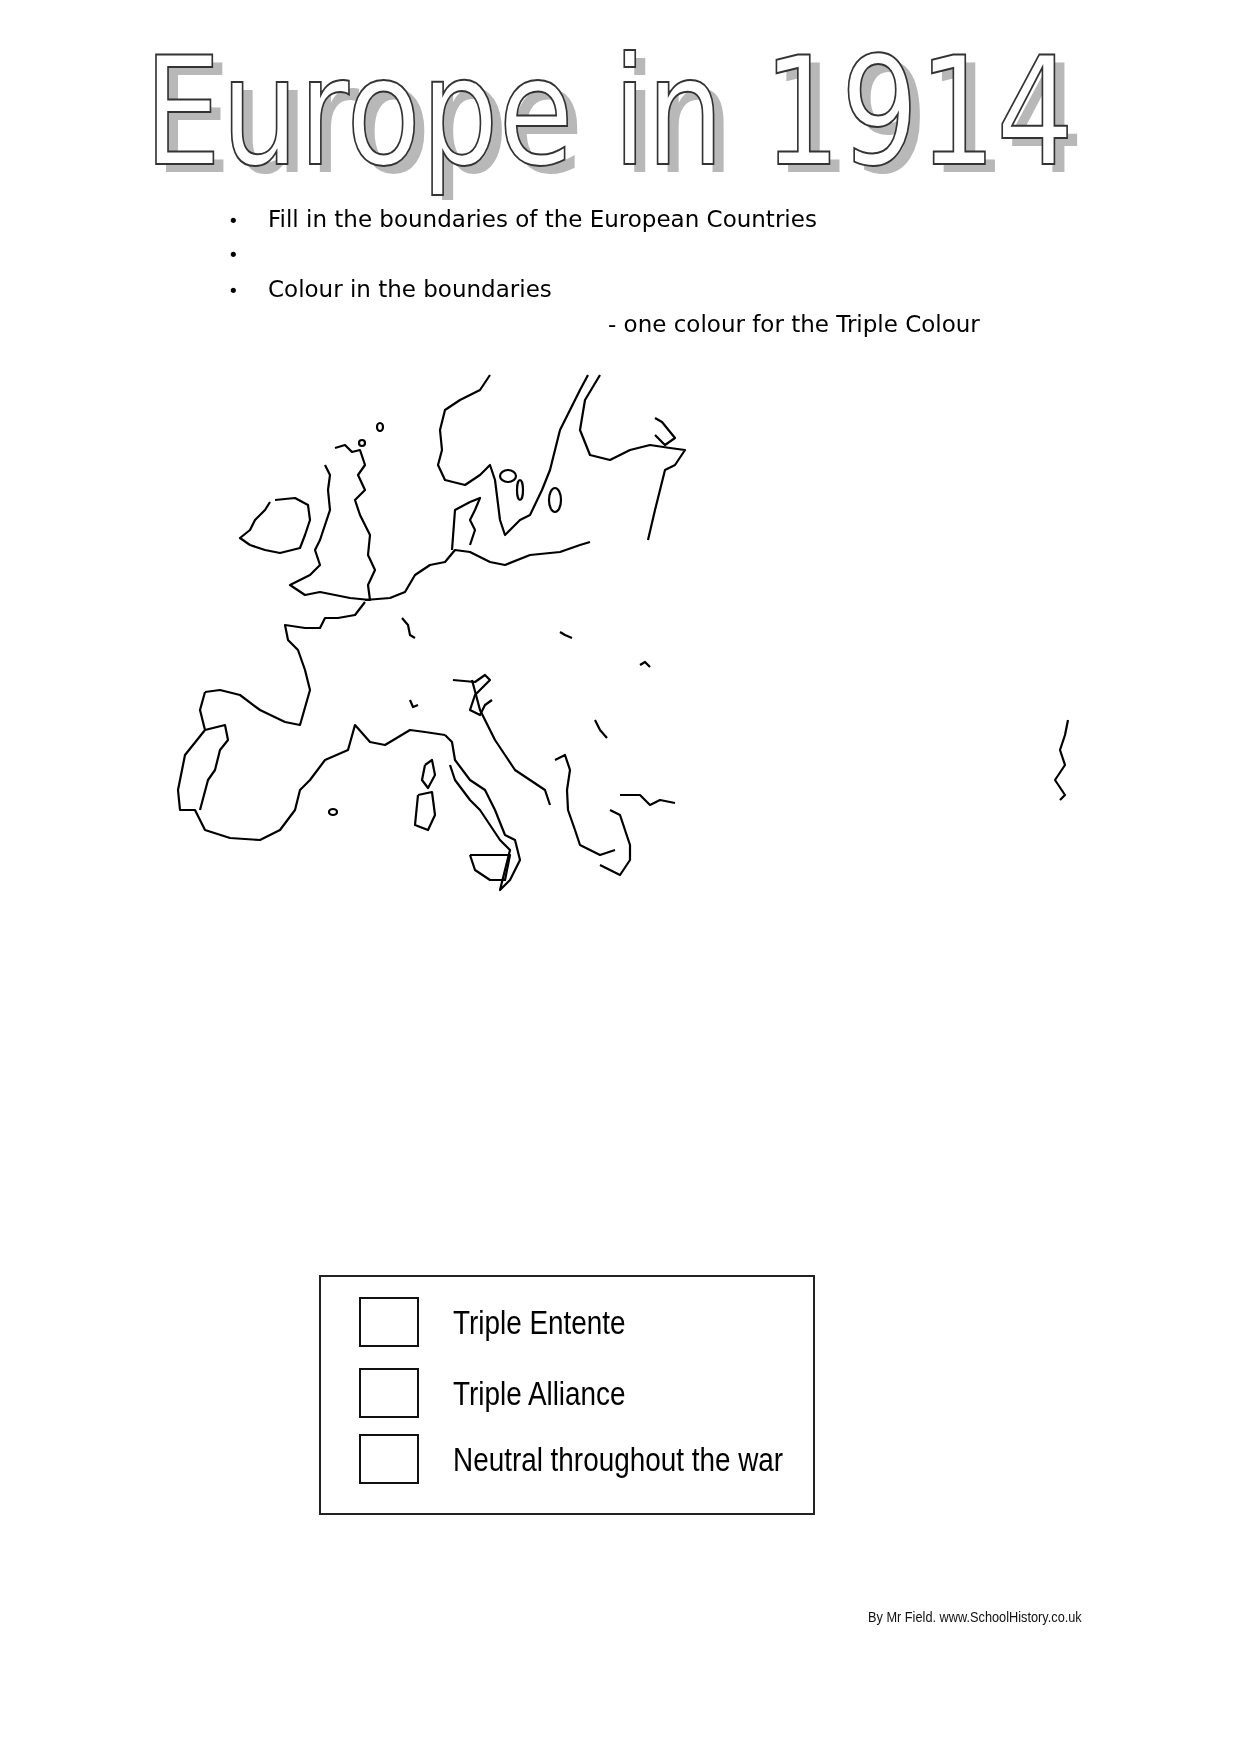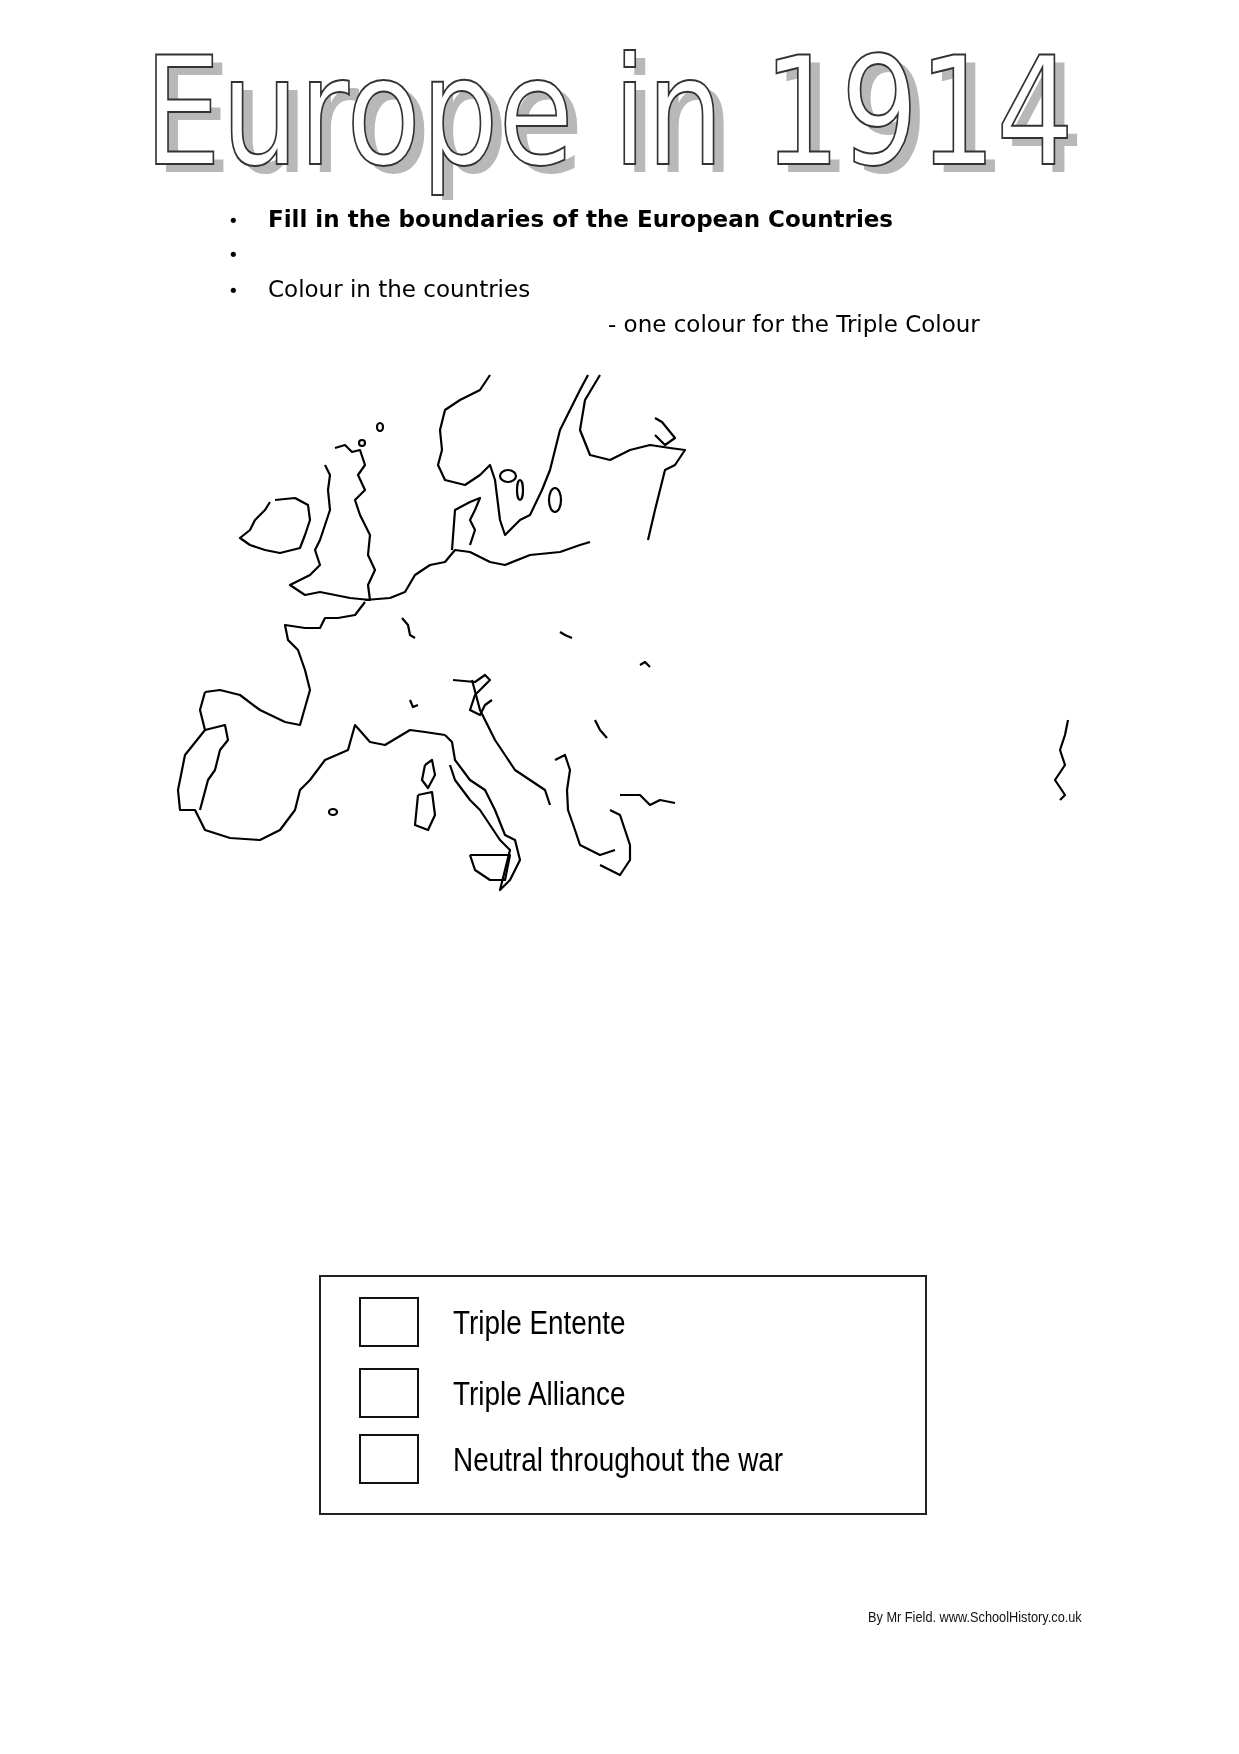--- a/index.html
+++ b/index.html
@@ -2,25 +2,25 @@
 <html><head>
 <meta charset="utf-8">
 <style>
   html, body { margin:0; padding:0; background:#ffffff; }
   body { width:1239px; height:1754px; position:relative; overflow:hidden; font-family:"DejaVu Sans", sans-serif; color:#000; }
   .title-wrap { position:absolute; left:140px; top:40px; width:960px; height:160px;text-align:center; }
   .title-wrap svg { width:100%; height:100%; }
   .instructions { position:absolute; left:228px; top:202px; width:820px; font-family:"DejaVu Sans", sans-serif; font-size:23px; line-height:35px; }
   .instr-row { display:flex; align-items:baseline; height:35px; }
   .bullet { width:40px; font-size:18px; }
-  .instr-text { white-space:nowrap;font-weight:bold; }
+  .instr-text { white-space:nowrap; }
   .instr-col1 { width:340px; white-space:nowrap; }
   .instr-sub { white-space:nowrap; }
   .map { position:absolute; left:170px; top:370px; width:900px; height:850px; }
-  .legend { position:absolute; left:319px; top:1275px; width:608px; height:240px; border:2px solid #222; box-sizing:border-box; }
+  .legend { position:absolute; left:319px; top:1275px; width:496px; height:240px; border:2px solid #222; box-sizing:border-box; }
   .legend-row { position:absolute; left:38px; display:flex; align-items:center; }
   .legend-box { width:60px; height:50px; border:2px solid #111; box-sizing:border-box; }
   .legend-label { margin-left:34px; font-family:"Liberation Sans", sans-serif; font-size:34px; transform:scaleX(0.82); transform-origin:left center; white-space:nowrap; }
   .credit { position:absolute; left:868px; top:1608px; font-family:"Liberation Sans", sans-serif; font-size:15px; transform:scaleX(0.85); transform-origin:left center; white-space:nowrap; color:#111; }
 </style>
 </head>
 <body>
 
 <div class="title-wrap">
   <svg viewBox="0 0 960 160" preserveAspectRatio="none">
@@ -32,21 +32,21 @@
 <div class="instructions">
   <div class="instr-row">
     <span class="bullet">•</span>
     <span class="instr-text">Fill in the boundaries of the European Countries</span>
   </div>
   <div class="instr-row">
     <span class="bullet">•</span>
   </div>
   <div class="instr-row">
     <span class="bullet">•</span>
-    <span class="instr-col1">Colour in the countries</span>
+    <span class="instr-col1">Colour in the boundaries</span>
   </div>
   <div class="instr-row">
     <span class="bullet"></span>
     <span class="instr-col1"></span>
     <span class="instr-sub">- one colour for the Triple Colour</span>
   </div>
 </div>
 
 <svg class="map" viewBox="0 0 900 850" fill="none" stroke="#000" stroke-width="2.2" stroke-linejoin="round">
 

